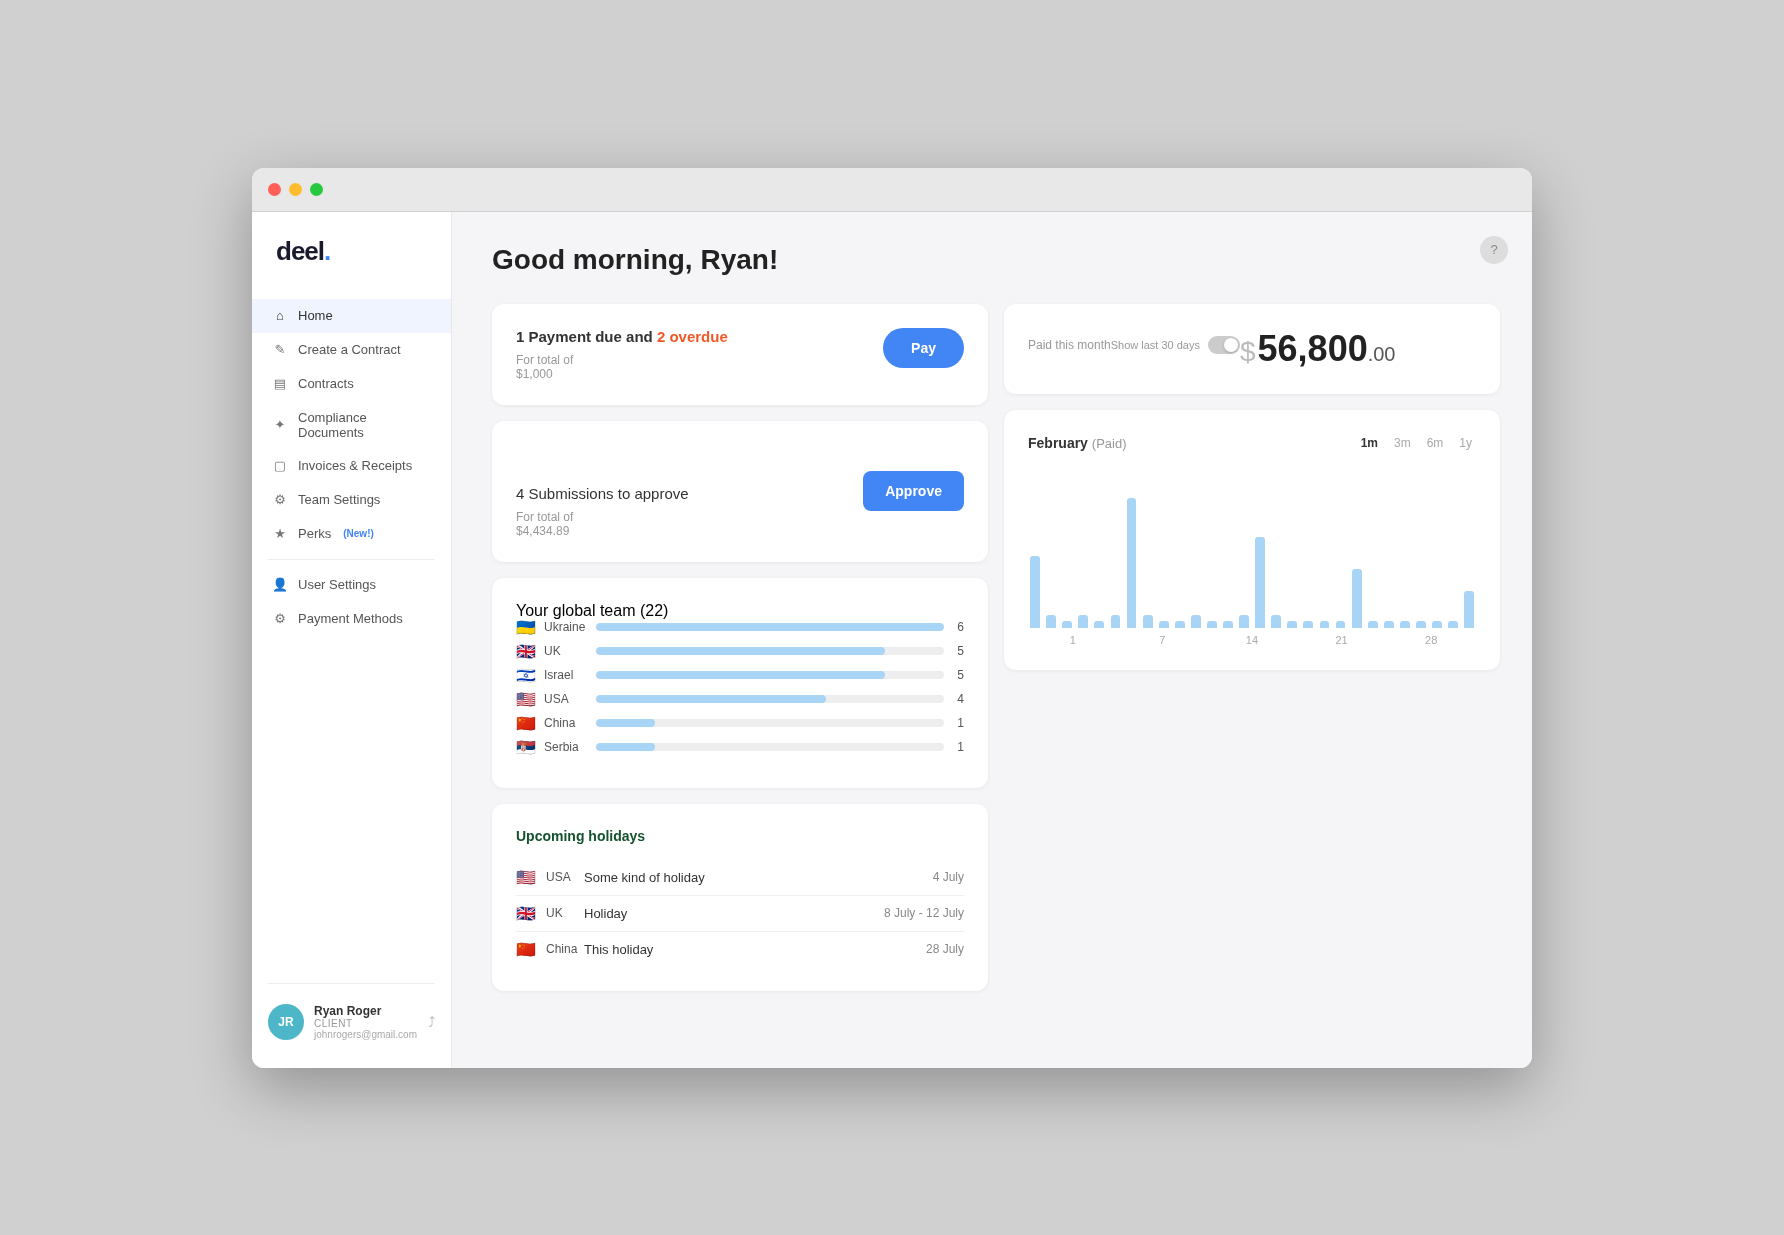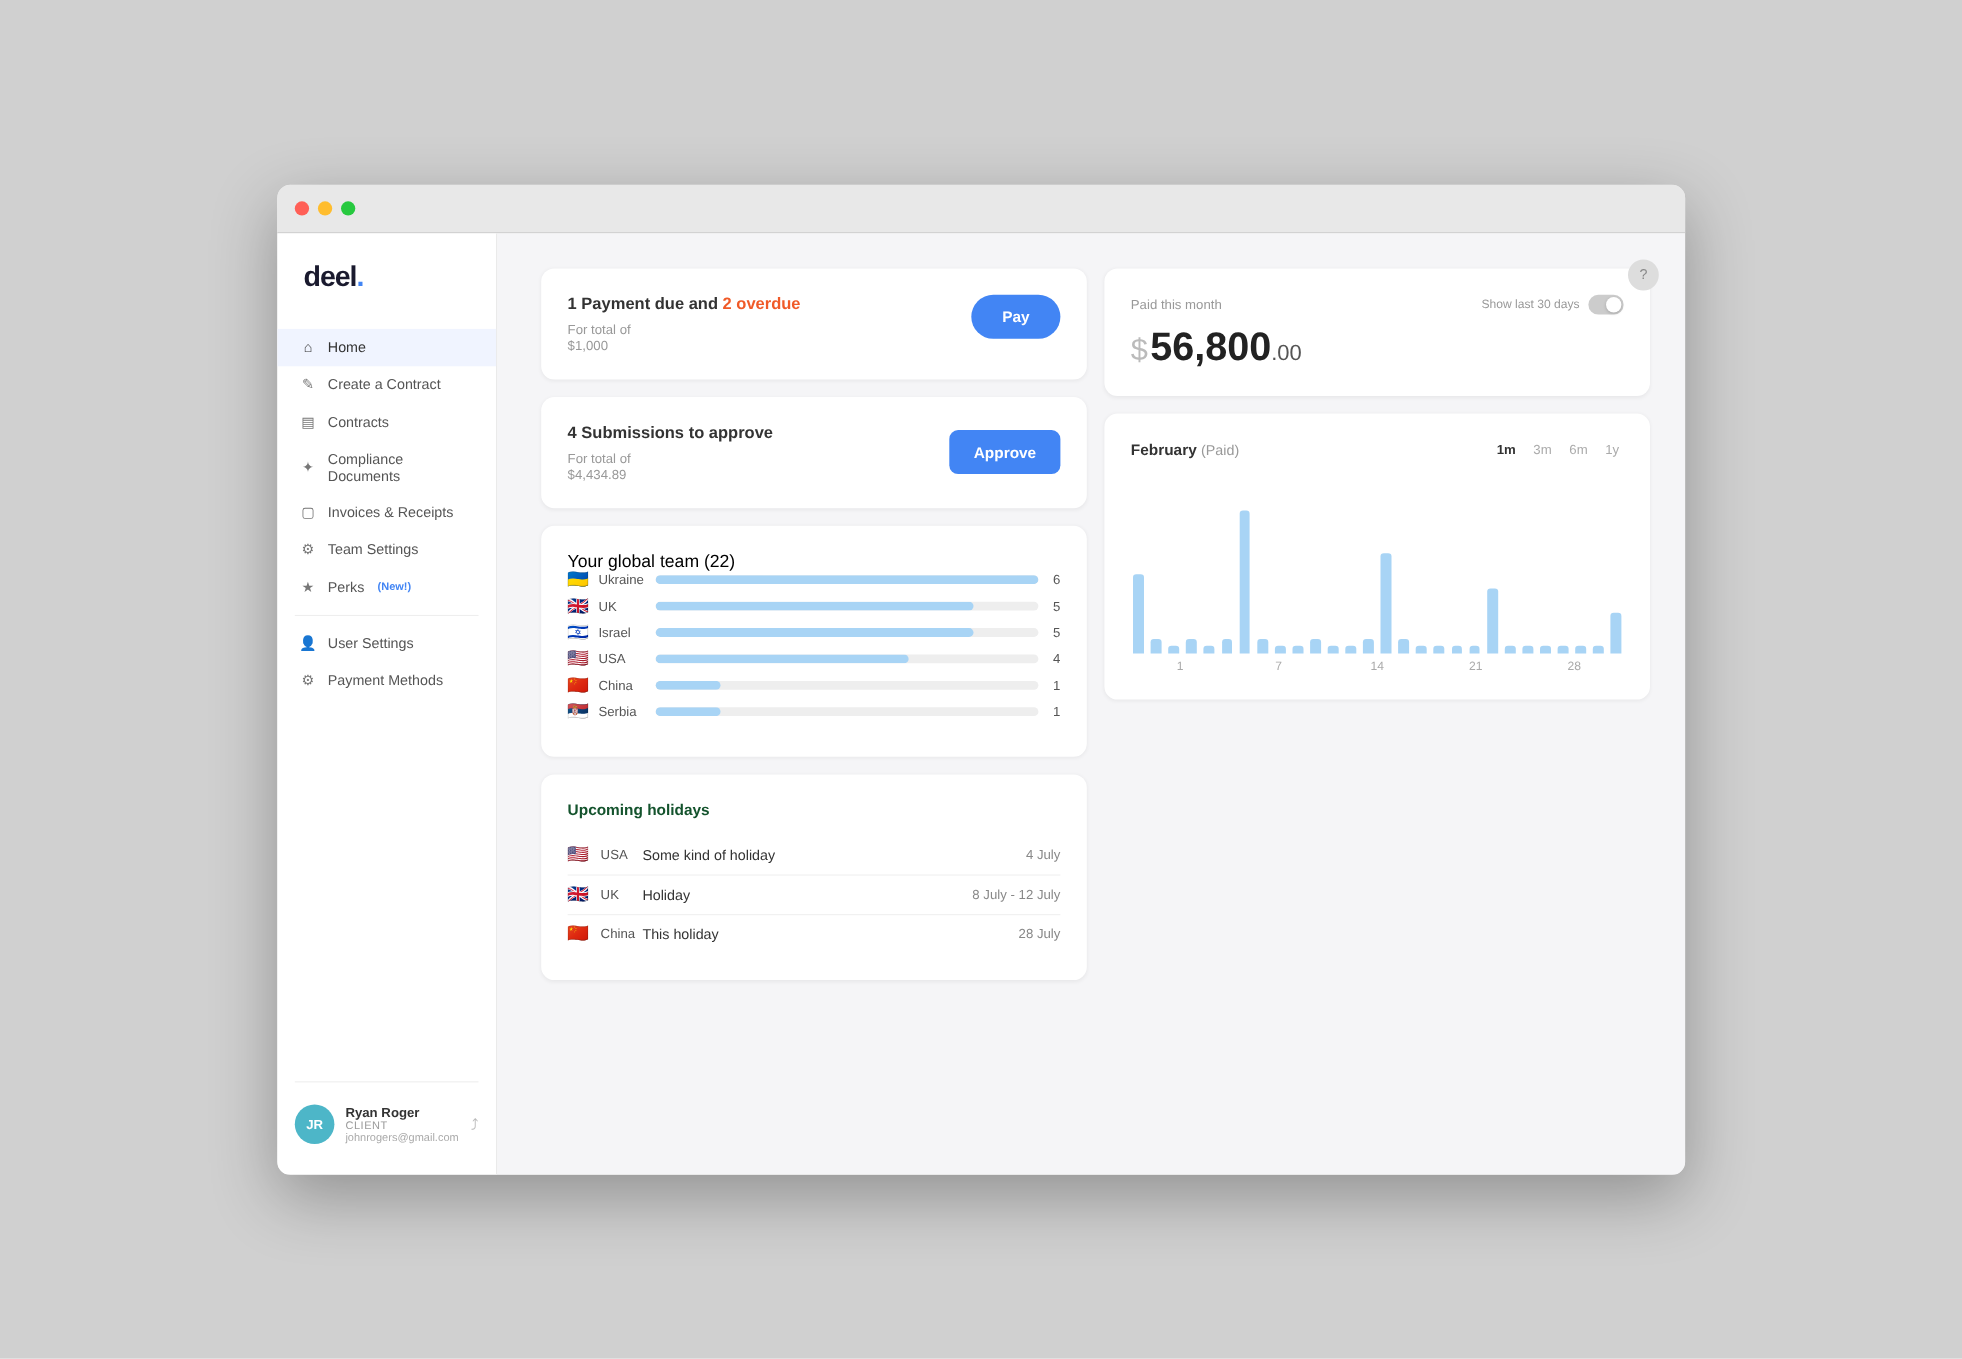--- a/index.html
+++ b/index.html
@@ -272,23 +272,24 @@
       cursor: pointer;
     }
     
     .submissions-card {
       display: flex;
       align-items: center;
       justify-content: space-between;
     }
     .submissions-info h3 {
       font-size: 15px;
-      font-weight: 700;
+      font-weight: 400;
       color: #333;
       margin-bottom: 8px;
+      margin-top: 40px;
     }
     .approve-btn {
       background: #4285f4;
       color: #fff;
       border: none;
       border-radius: 8px;
       padding: 12px 22px;
       font-size: 14px;
       font-weight: 600;
       cursor: pointer;
@@ -331,21 +332,21 @@
       width: 12px;
       text-align: right;
       flex-shrink: 0;
     }
     .team-rows-container {
       position: relative;
     }
     
     .paid-card {
       display: flex;
-      flex-direction: column;
+      flex-direction: row;
     }
     .paid-header {
       display: flex;
       align-items: center;
       justify-content: space-between;
       margin-bottom: 8px;
     }
     .paid-title {
       font-size: 12px;
       color: #999;
@@ -573,20 +574,21 @@
           <div class="user-role">CLIENT</div>
           <div class="user-email">johnrogers@gmail.com</div>
         </div>
         <span class="logout-icon">⤴</span>
       </div>
     </div>
 
     <div class="main">
       <div class="help-icon">?</div>
 
+      <h1 class="greeting">Good morning, Ryan!</h1>
 
       <div class="cards-grid">
 
         <div class="left-col">
 
           <div class="card payment-card">
             <div class="payment-info">
               <h3>
                 <span>1 Payment due and </span><span class="overdue-text">2 overdue</span>
               </h3>

